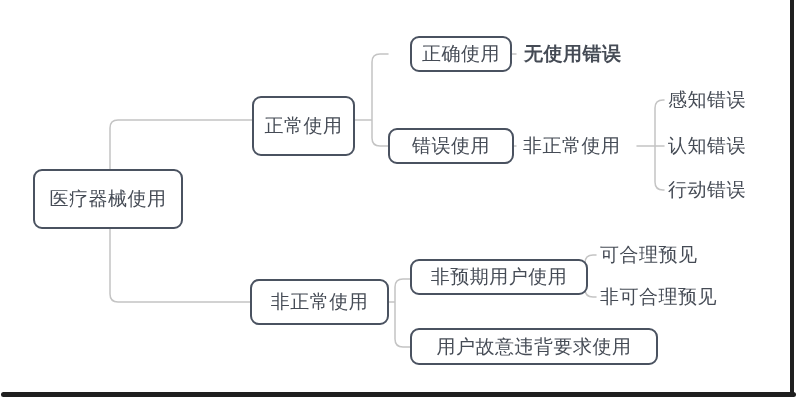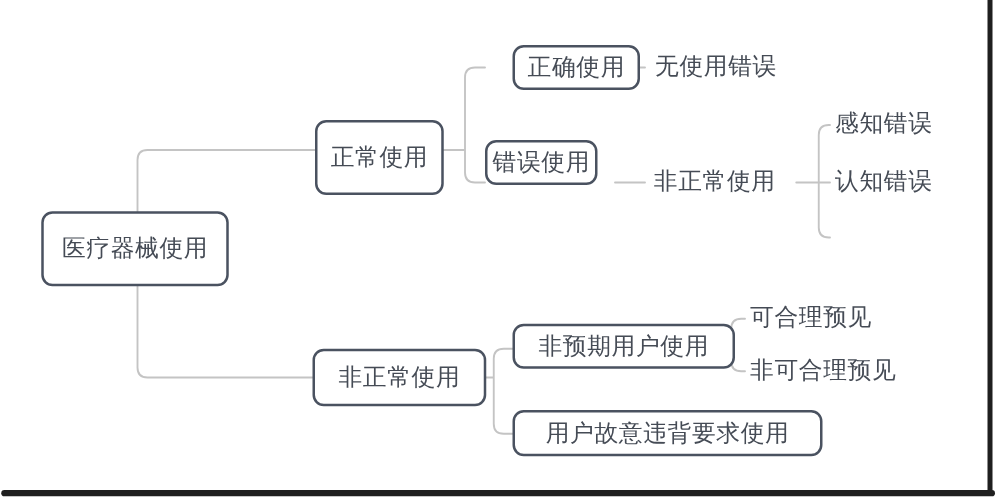--- a/index.html
+++ b/index.html
@@ -43,26 +43,26 @@
     display: flex;
     align-items: center;
     justify-content: center;
   }
   .node.plain { line-height: 20px; }
 
   
   #n-root        { left: 33px;  top: 169px; width: 150px; height: 60px; }
   #n-normal      { left: 252px; top: 96px;  width: 103px; height: 60px; }
   #n-correct     { left: 388px; top: 36px;  width: 102px; height: 36px; margin-left: 22px; }
-  #n-erroneous   { left: 388px; top: 112px; width: 90px; height: 36px; }
+  #n-erroneous   { left: 388px; top: 128px; width: 126px; height: 36px; }
   #n-abnormal    { left: 250px; top: 279px; width: 139px; height: 46px; }
   #n-unintended  { left: 410px; top: 259px; width: 178px; height: 36px; }
   #n-intentional { left: 410px; top: 328px; width: 248px; height: 37px; }
 
-  #n-nouse          { left: 524px; top: 44px;  }
+  #n-nouse          { left: 524px; top: 44px; font-weight: bold;  }
   #n-hasuse         { left: 523px; top: 136px; }
   #n-perception     { left: 668px; top: 90px;  }
   #n-cognition      { left: 668px; top: 136px; }
   #n-action         { left: 668px; top: 180px; }
   #n-foreseeable    { left: 600px; top: 245px; }
   #n-notforeseeable { left: 600px; top: 287px; }
 
   
   .edge-right {
     position: absolute;
@@ -116,20 +116,21 @@
   <div class="node plain" id="n-nouse">无使用错误</div>
 
   <div class="node box" id="n-erroneous">错误使用</div>
 
   <div class="node plain" id="n-hasuse">非正常使用</div>
 
   <div class="node plain" id="n-perception">感知错误</div>
 
   <div class="node plain" id="n-cognition">认知错误</div>
 
+  <div class="node plain" id="n-action">行动错误</div>
 
   <div class="node box" id="n-abnormal">非正常使用</div>
 
   <div class="node box" id="n-unintended">非预期用户使用</div>
 
   <div class="node plain" id="n-foreseeable">可合理预见</div>
 
   <div class="node plain" id="n-notforeseeable">非可合理预见</div>
 
   <div class="node box" id="n-intentional">用户故意违背要求使用</div>

